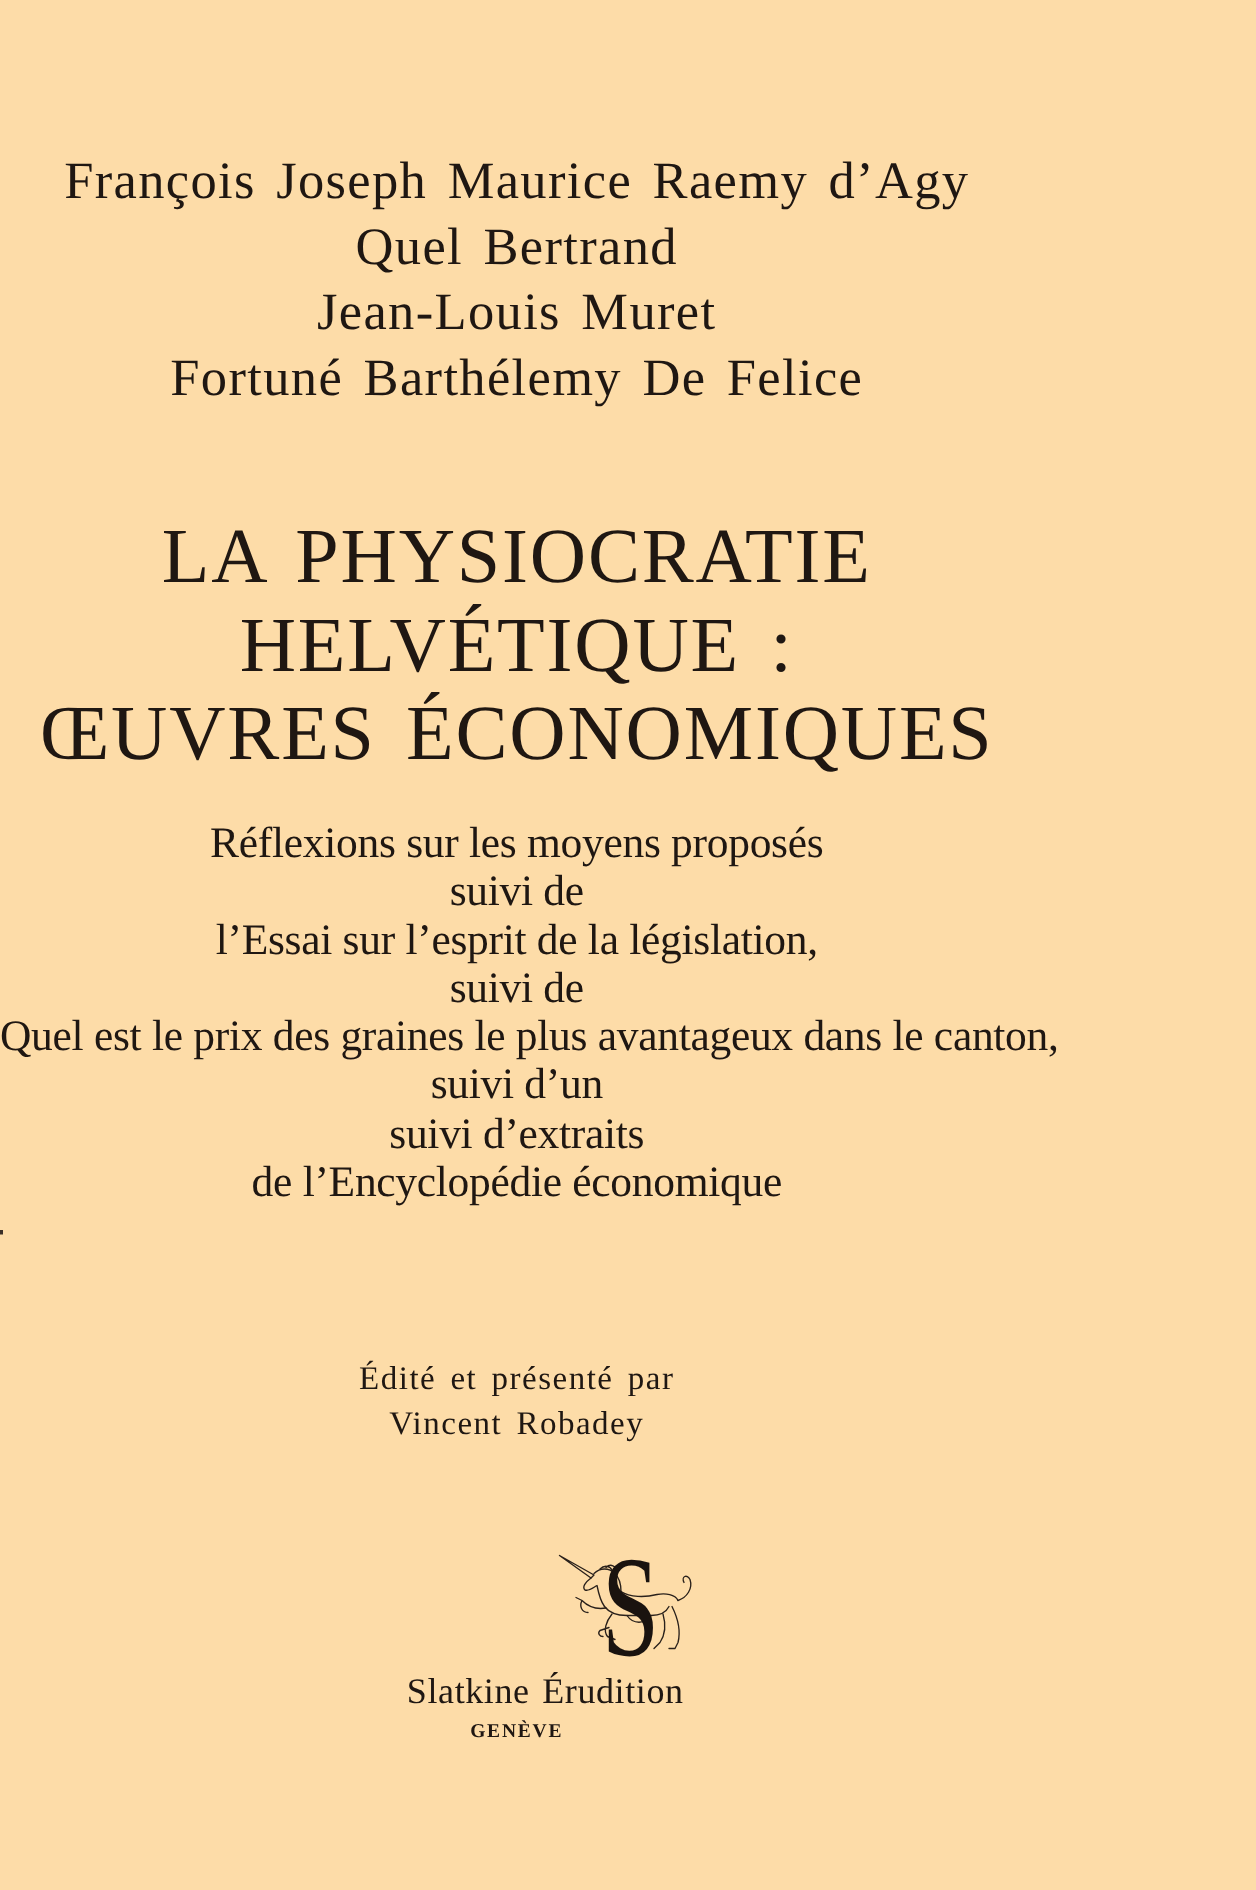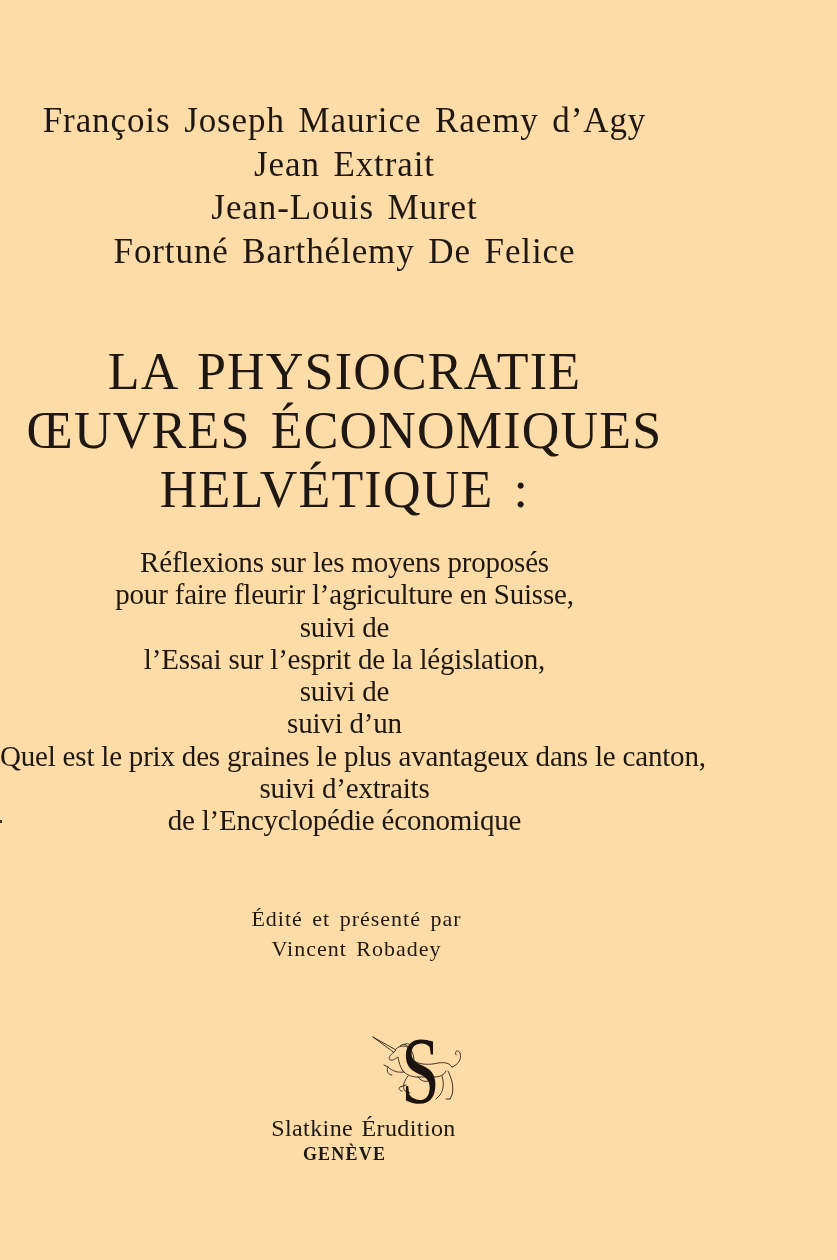--- a/index.html
+++ b/index.html
@@ -44,79 +44,77 @@
       line-height: 32.3px;
       letter-spacing: -0.2px;
     }
     .subtitle div { white-space: nowrap; }
     .editor {
       top: 904px;
       font-size: 22px;
       line-height: 30px;
       letter-spacing: 1px;
       word-spacing: 3px;
-      padding-left: 12px;
     }
     .logo {
       position: absolute;
       left: 370px;
       top: 1025px;
       width: 100px;
       height: 85px;
     }
     .publisher {
       top: 1113px;
       font-size: 24px;
       line-height: 30px;
       letter-spacing: 0.4px;
       word-spacing: 2px;
       padding-left: 19px;
     }
     .city {
       top: 1145px;
-      font-size: 18px;
+      font-size: 13px;
       line-height: 18px;
       letter-spacing: 1.2px;
       font-weight: bold;
     }
     .edge-mark {
       position: absolute;
       left: 0;
       top: 820px;
       width: 2px;
       height: 3px;
       background: #3a2e26;
     }
   </style>
 </head>
 <body>
 
 <div class="edge-mark"></div>
 
 <div class="block authors">
   <div>François Joseph Maurice Raemy d’Agy</div>
-  <div>Jean Extrait</div>
+  <div>Quel Bertrand</div>
   <div>Jean-Louis Muret</div>
   <div>Fortuné Barthélemy De Felice</div>
 </div>
 
 <div class="block title">
   <div>LA PHYSIOCRATIE</div>
+  <div>HELVÉTIQUE :</div>
   <div>ŒUVRES ÉCONOMIQUES</div>
-  <div>HELVÉTIQUE :</div>
 </div>
 
 <div class="block subtitle">
   <div>Réflexions sur les moyens proposés</div>
-  <div>pour faire fleurir l’agriculture en Suisse,</div>
   <div>suivi de</div>
   <div>l’Essai sur l’esprit de la législation,</div>
   <div>suivi de</div>
+  <div>Quel est le prix des graines le plus avantageux dans le canton,</div>
   <div>suivi d’un</div>
-  <div>Quel est le prix des graines le plus avantageux dans le canton,</div>
   <div>suivi d’extraits</div>
   <div>de l’Encyclopédie économique</div>
 </div>
 
 <div class="block editor">
   <div>Édité et présenté par</div>
   <div>Vincent Robadey</div>
 </div>
 
 <div class="logo">

